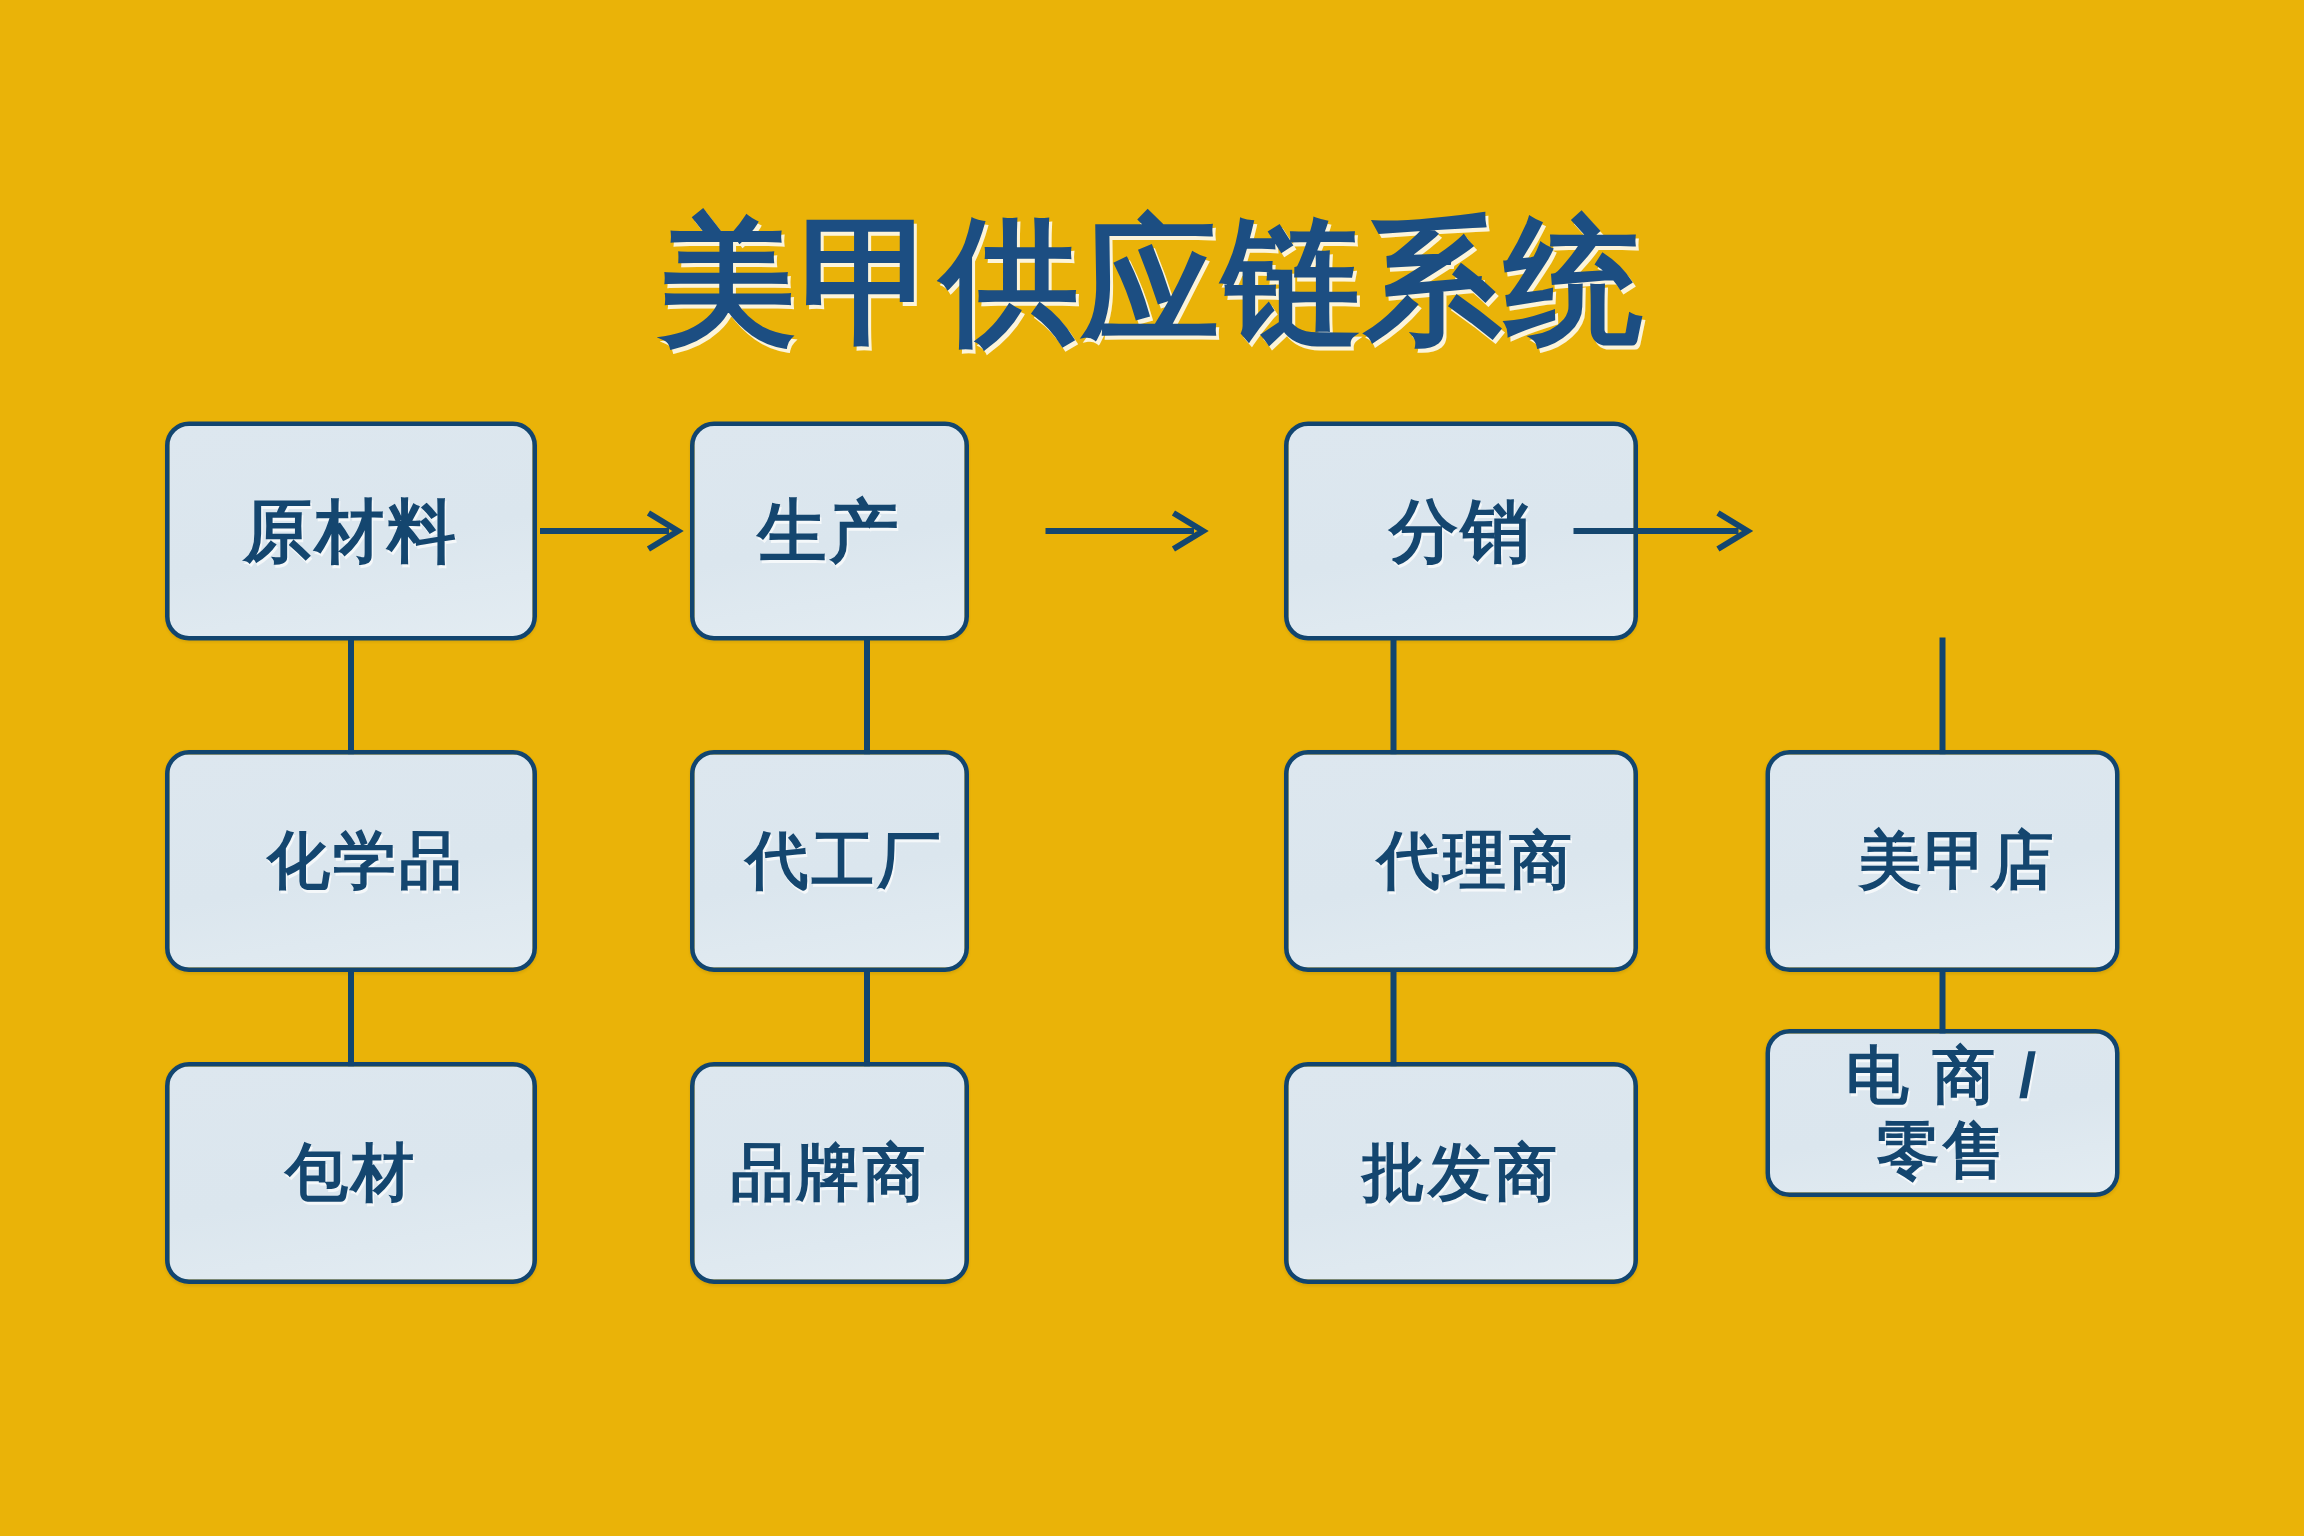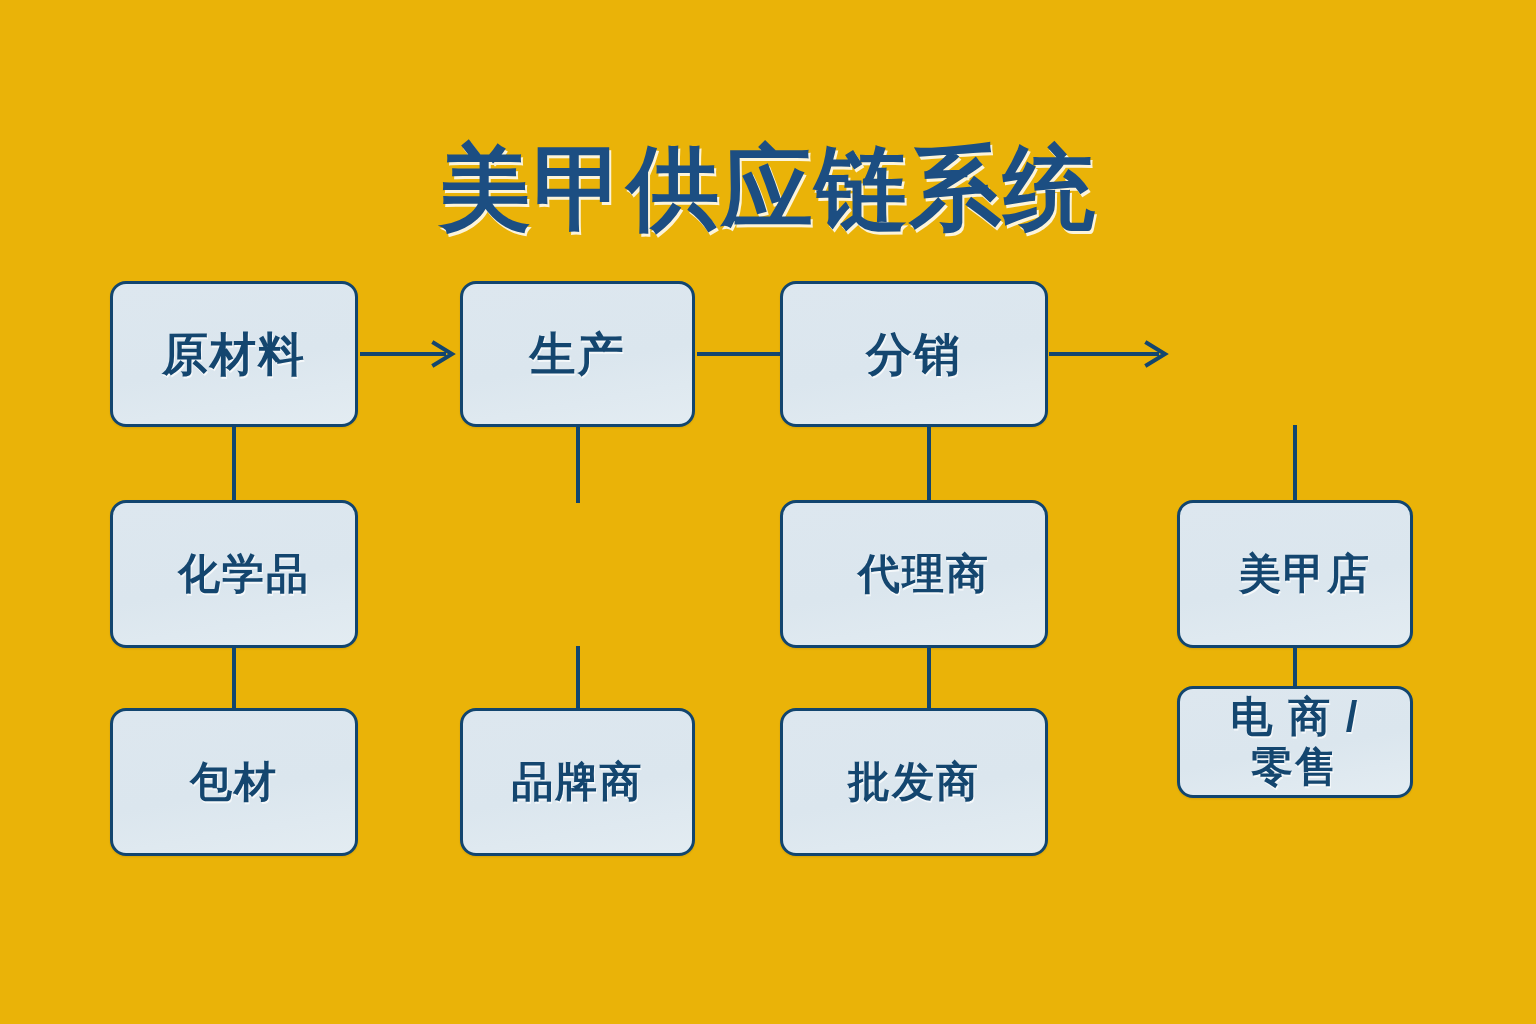--- a/index.html
+++ b/index.html
@@ -62,22 +62,22 @@
   
   .r1 { top: 281px; height: 146px; }
   
   .r2 { top: 500px; height: 148px; }
   
   .r3 { top: 708px; height: 148px; }
   .r3.tall { top: 686px; height: 112px; }
 
   
   .c1 { left: 110px; width: 248px; }
-  .c2 { left: 460px; width: 235px; }
-  .c3 { left: 780px; width: 268px; }
+  .c2 { left: 460px; width: 186px; }
+  .c3 { left: 856px; width: 236px; }
   .c4 { left: 1177px; width: 236px; }
 
   
   .v-connector {
     position: absolute;
     width: 4px;
     background: #12456f;
   }
 
   
@@ -114,20 +114,23 @@
       <line x1="0" y1="13" x2="86" y2="13" stroke="#14466f" stroke-width="4"></line>
       <polyline points="74,2 92,13 74,24" fill="none" stroke="#14466f" stroke-width="4" stroke-linecap="square" stroke-linejoin="miter"></polyline>
     </svg>
   </div>
 
   <div class="node level-1 r1 c2">
     <span class="label">生产</span>
   </div>
   <div class="v-connector" style="left:576px; top:425px; height:78px;"></div>
 
+  <div class="node level-2 r2 c2">
+    <span class="label">代工厂</span>
+  </div>
   <div class="v-connector" style="left:576px; top:646px; height:65px;"></div>
 
   <div class="node level-3 r3 c2">
     <span class="label">品牌商</span>
   </div>
 
   <div class="h-arrow" style="left:697px; top:341px; width:115px;">
     <svg width="115" height="26" viewBox="0 0 115 26">
       <line x1="0" y1="13" x2="99" y2="13" stroke="#14466f" stroke-width="4"></line>
       <polyline points="87,2 105,13 87,24" fill="none" stroke="#14466f" stroke-width="4" stroke-linecap="square" stroke-linejoin="miter"></polyline>

